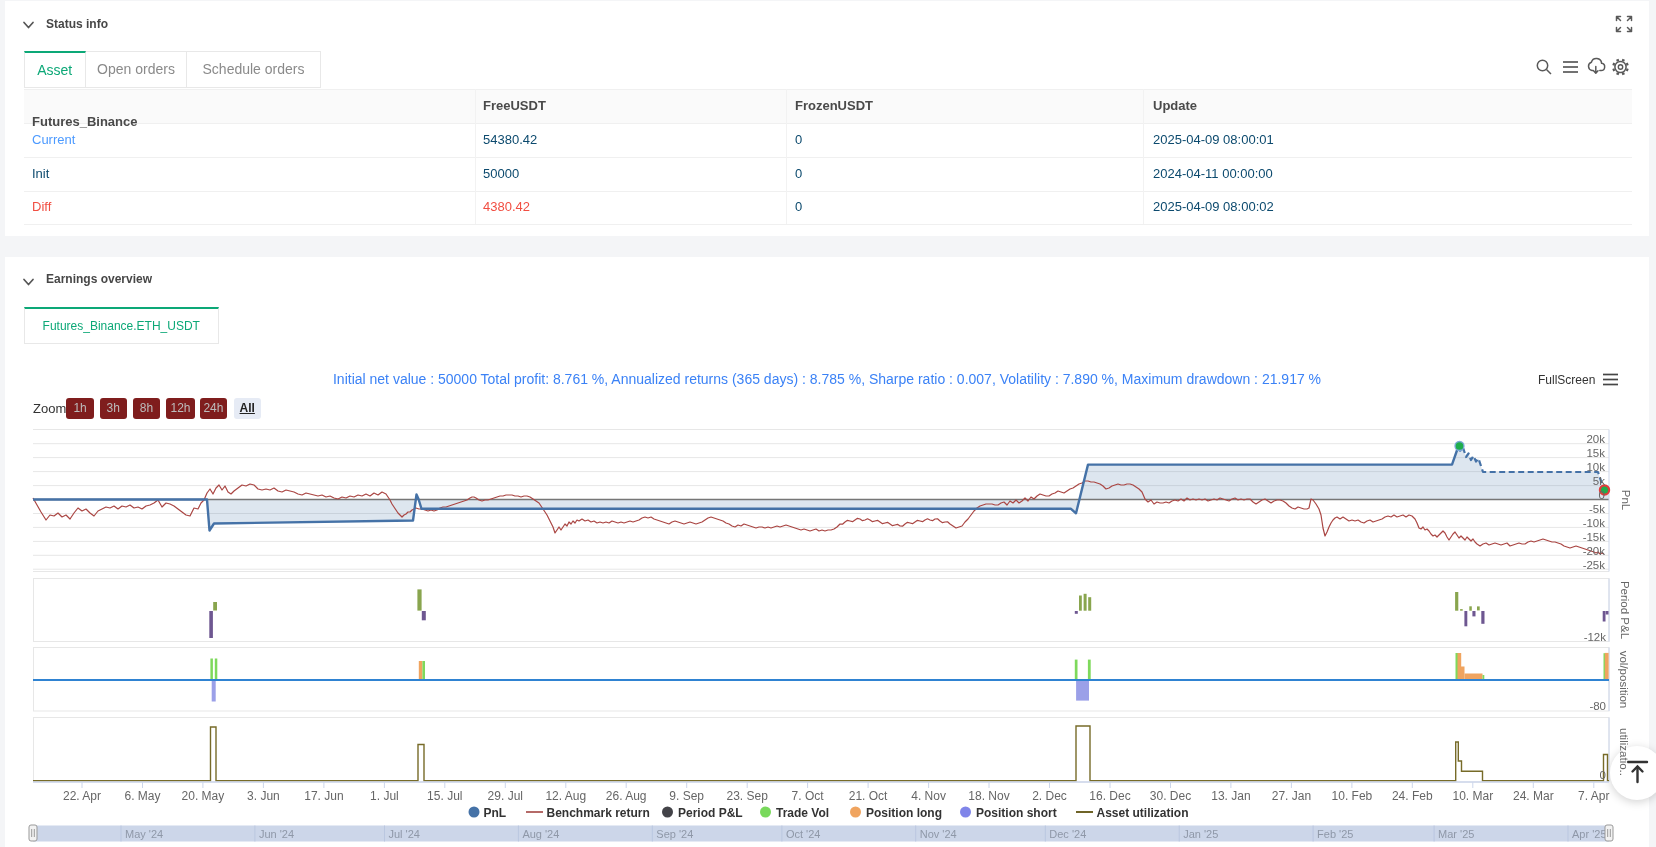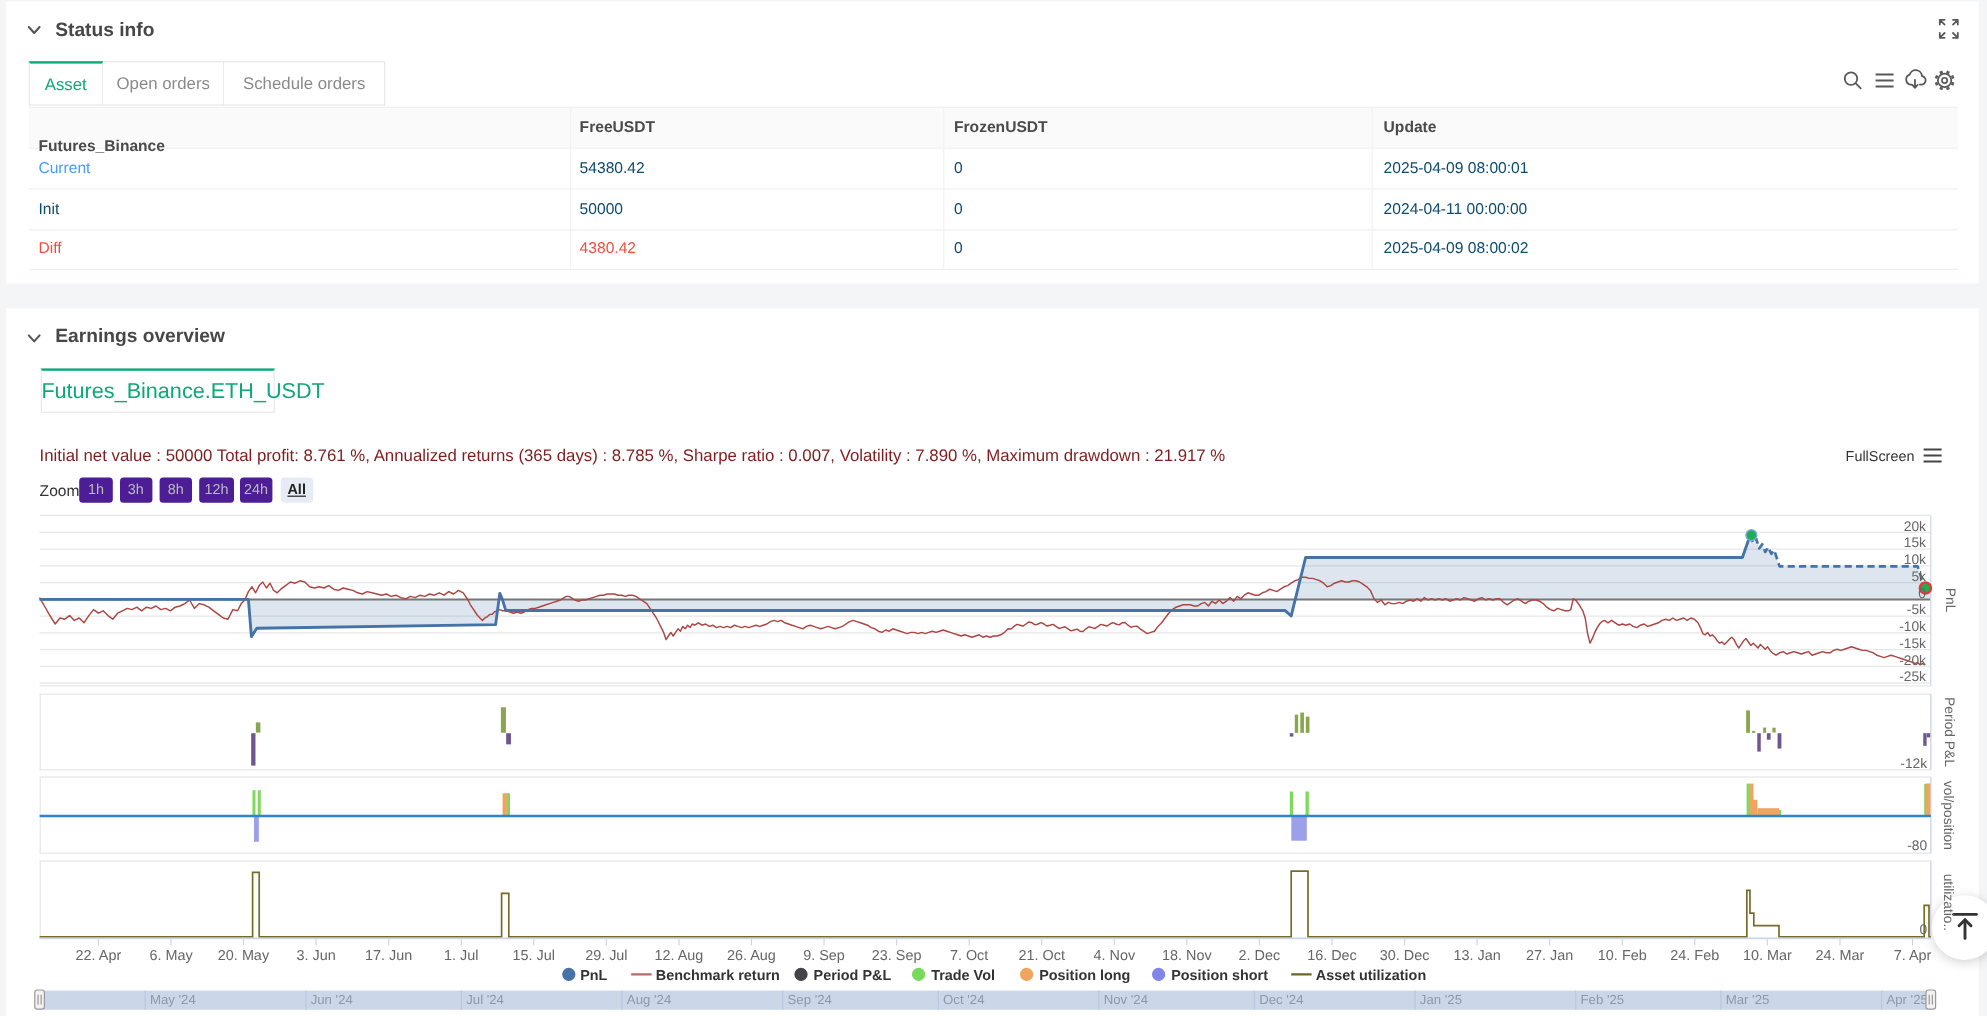--- a/index.html
+++ b/index.html
@@ -1,23 +1,23 @@
 <!DOCTYPE html>
 <html><head><meta charset="utf-8">
 <style>
 * { margin:0; padding:0; box-sizing:border-box; }
 html,body { width:1656px; height:847px; background:#f4f5f7; font-family:"Liberation Sans", sans-serif; overflow:hidden; position:relative; }
 .card { position:absolute; left:5px; width:1644px; background:#fff; }
 .abs { position:absolute; }
-.hdr { font-size:16px; font-weight:bold; color:#474747; }
+.hdr { font-size:12px; font-weight:bold; color:#474747; }
 .tabs { position:absolute; height:37px; }
 .tab { position:absolute; top:0; height:37px; border:1px solid #e8e8e8; border-left:none; background:#fff; font-size:14px; color:#8a8a8a; text-align:center; line-height:35px; }
 .tab.first { border-left:1px solid #e8e8e8; }
 .tab.active { border-top:2px solid #0ca877; color:#0ca877; line-height:34px; }
-.zb { position:absolute; top:0; height:21px; background:#4c1d95; border-radius:3px; font-size:12px; color:#bcbcbc; text-align:center; line-height:21px; }
+.zb { position:absolute; top:0; height:21px; background:#7f1d1d; border-radius:3px; font-size:12px; color:#bcbcbc; text-align:center; line-height:21px; }
 .zb.sel { background:#e6ebf5; color:#222; font-weight:bold;text-decoration:underline; }
 .hline { position:absolute; background:#f0f0f0; height:1px; }
 .vline { position:absolute; background:#f2f2f2; width:1px; }
 .cell { position:absolute; font-size:13px; color:#0c4a6e; white-space:nowrap; }
 .chd { font-weight:bold; color:#4a4a4a; }
 </style></head>
 <body>
 
 <div class="card" style="top:1px;height:235px;">
   <svg class="abs" style="left:0;top:0" width="1644" height="235" viewBox="5 1 1644 235">
@@ -87,23 +87,23 @@
   <div class="cell" style="left:790px;top:198px;">0</div>
   <div class="cell" style="left:1148px;top:198px;">2025-04-09 08:00:02</div>
 </div>
 
 <div class="card" style="top:257px;height:590px;">
   <svg class="abs" style="left:0;top:0" width="60" height="50" viewBox="5 257 60 50">
     <path d="M24,279.5 L28.5,284.5 L33,279.5" fill="none" stroke="#555" stroke-width="1.7" stroke-linecap="round" stroke-linejoin="round"></path>
   </svg>
   <div class="abs hdr" style="left:41px;top:15px;">Earnings overview</div>
   <div class="tabs" style="left:18.5px;top:50px;">
-    <div class="tab first active" style="left:10px;width:195.5px;font-size:18px;">Futures_Binance.ETH_USDT</div>
+    <div class="tab first active" style="left:0;width:195.5px;font-size:12px;">Futures_Binance.ETH_USDT</div>
   </div>
-  <div class="abs" style="left:28px;top:113.5px;width:1588px;font-size:14px;color:#7f1d1d;">Initial net value : 50000 Total profit: 8.761 %, Annualized returns (365 days) : 8.785 %, Sharpe ratio : 0.007, Volatility : 7.890 %, Maximum drawdown : 21.917 %</div>
+  <div class="abs" style="left:28px;top:113.5px;width:1588px;text-align:center;font-size:14px;color:#3b82f6;">Initial net value : 50000 Total profit: 8.761 %, Annualized returns (365 days) : 8.785 %, Sharpe ratio : 0.007, Volatility : 7.890 %, Maximum drawdown : 21.917 %</div>
   <div class="abs" style="left:1533px;top:116px;font-size:12px;color:#333;">FullScreen</div>
   <svg class="abs" style="left:1596px;top:113px" width="28" height="20" viewBox="0 0 28 20">
     <g stroke="#454545" stroke-width="1.7">
         <line x1="2" y1="4.5" x2="17" y2="4.5"></line>
         <line x1="2" y1="9.5" x2="17" y2="9.5"></line>
         <line x1="2" y1="14.5" x2="17" y2="14.5"></line>
       </g>
   </svg>
   <div class="abs" style="left:28px;top:144px;font-size:13px;color:#333;">Zoom</div>
   <div class="abs" style="left:0;top:141px;width:300px;height:22px;">

